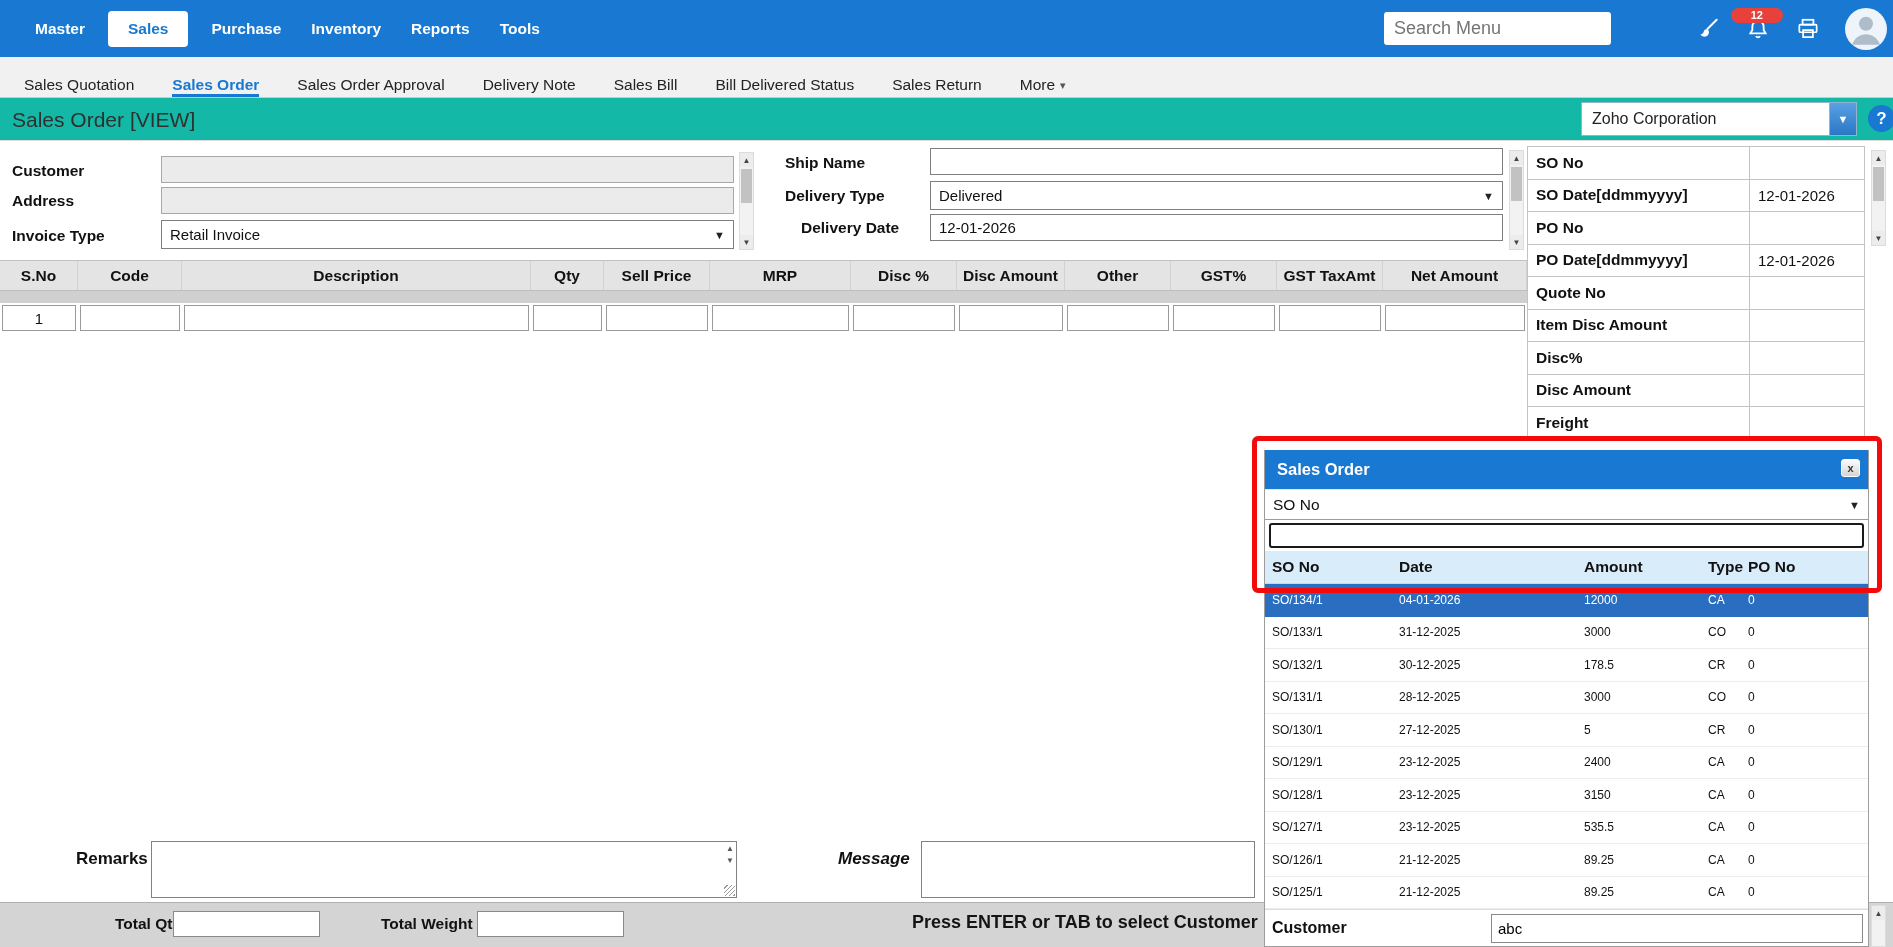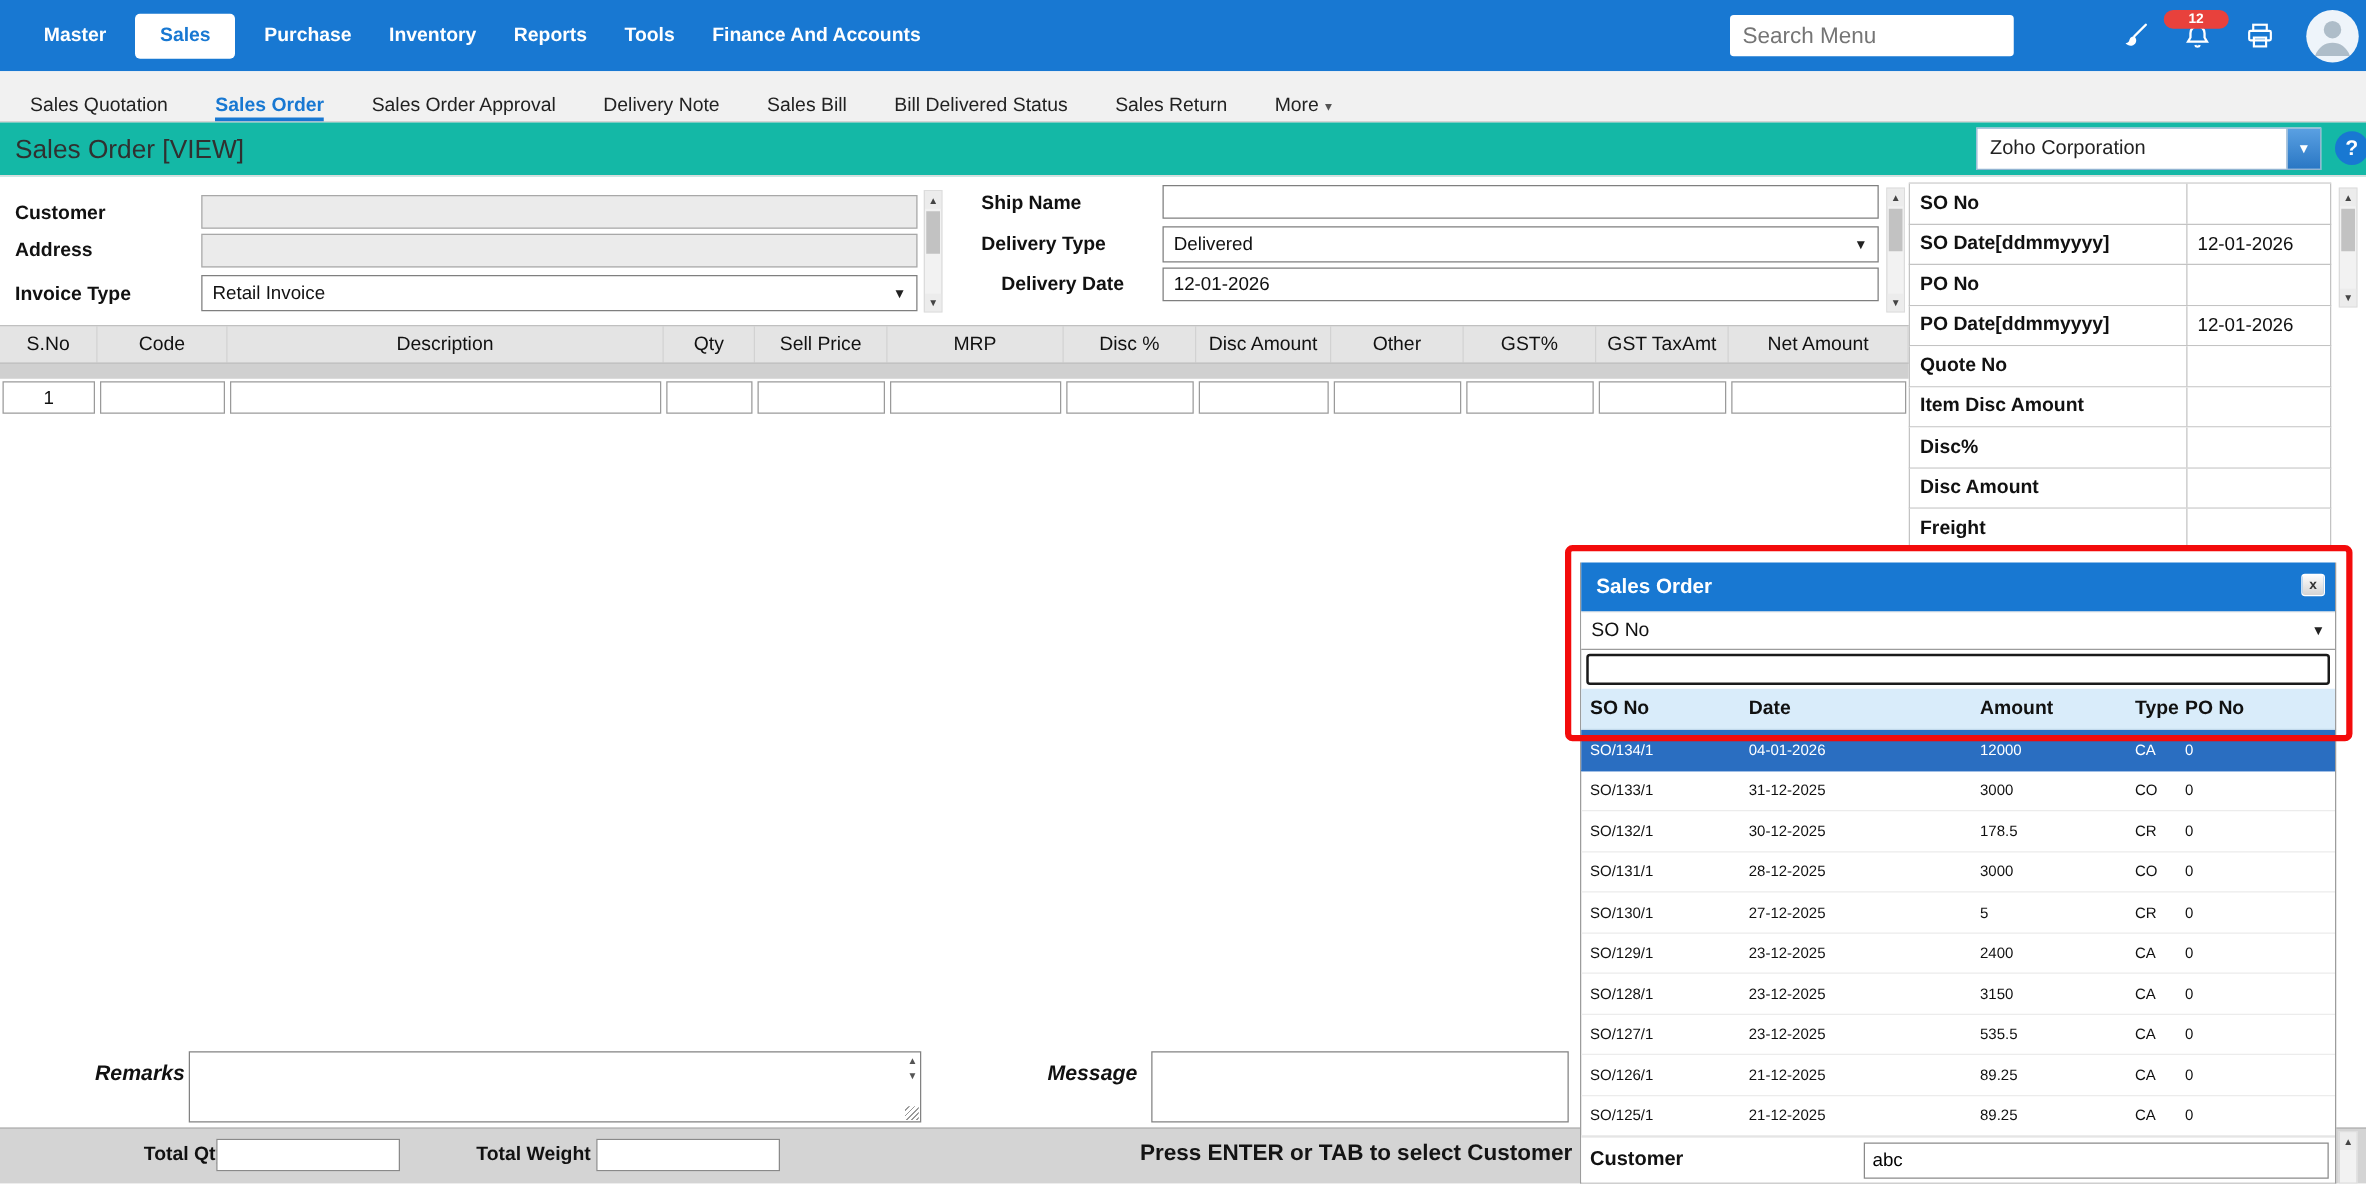--- a/index.html
+++ b/index.html
@@ -46,21 +46,21 @@
   .sb-track { flex:1; position:relative; }
   .sb-thumb { position:absolute; left:1px; right:1px; top:2px; height:34px; background:#c2c2c2; }
 
   
   .side-panel { position:absolute; left:1527px; top:146px; width:338px; border-top:1px solid #c3c3c3; }
   .sp-row { display:flex; height:32.5px; border-bottom:1px solid #c3c3c3; border-left:1px solid #c3c3c3; border-right:1px solid #c3c3c3; background:#fff; }
   .sp-label { width:222px; padding-left:8px; font-weight:bold; font-size:15.5px; display:flex; align-items:center; border-right:1px solid #c3c3c3; color:#111; }
   .sp-value { flex:1; padding-left:8px; font-size:15px; display:flex; align-items:center; color:#111; }
 
   
-  .items-header { position:absolute; left:0; top:260px; width:1527px; height:30px; display:flex; background:#e4e4e4; border-top:1px solid #c0c0c0; font-weight:normal; font-size:15.5px; color:#111; align-items:center; }
+  .items-header { position:absolute; left:0; top:260px; width:1527px; height:30px; display:flex; background:#e4e4e4; border-top:1px solid #c0c0c0; font-weight:bold; font-size:15.5px; color:#111; align-items:center; }
   .items-header > div { text-align:center; border-right:1px solid #d2d2d2; height:100%; display:flex; align-items:center; justify-content:center; }
   .items-band { position:absolute; left:0; top:290px; width:1527px; height:13px; background:#d0d0d0; border-top:1px solid #bdbdbd; }
   .items-row { position:absolute; left:0; top:303px; width:1527px; height:31px; display:flex; }
   .items-row > div { padding:2px; height:100%; }
   .cellbox { width:100%; height:26px; border:1px solid #9a9a9a; background:#fff; display:flex; align-items:center; justify-content:center; font-size:15px; color:#111; }
   .c0{width:78px;} .c1{width:104px;} .c2{width:349px;} .c3{width:73px;} .c4{width:106px;} .c5{width:141px;}
   .c6{width:106px;} .c7{width:108px;} .c8{width:106px;} .c9{width:106px;} .c10{width:106px;} .c11{width:144px;}
 
   
   .big-label { position:absolute; font-size:17px; font-weight:bold; color:#111; }
@@ -100,21 +100,20 @@
 
 <div class="screen">
 
   <header class="topnav">
     <div class="nav-item">Master</div>
     <div class="nav-item active">Sales</div>
     <div class="nav-item">Purchase</div>
     <div class="nav-item">Inventory</div>
     <div class="nav-item">Reports</div>
     <div class="nav-item">Tools</div>
-    <div class="nav-item">Finance And Accounts</div>
 
     <input class="nav-search" type="text" placeholder="Search Menu" style="">
 
     <div class="nav-icons">
       <div class="nav-icon">
         <svg viewBox="0 0 24 24">
             <path d="M20 3.5 11.5 12" stroke="#fff" stroke-width="1.8" fill="none" stroke-linecap="round"></path>
             <path d="M11.8 12.3c-1.2-.4-2.6 0-3.3 1-.6.8-.5 1.9-1.2 2.7-.5.6-1.3.9-2.3 1 1.2 1.6 3.2 2.4 5 1.9 2-.5 3.3-2.6 2.8-4.6-.2-.9-.6-1.6-1-2z" fill="#fff"></path>
           </svg>
       </div>
@@ -308,21 +307,21 @@
         <div class="cellbox"></div>
       </div>
     <div class="c10">
         <div class="cellbox"></div>
       </div>
     <div class="c11">
         <div class="cellbox"></div>
       </div>
   </div>
 
-  <div class="big-label" style="left:76px; top:849px; width:68px; text-align:right;font-style:italic;">Remarks</div>
+  <div class="big-label" style="left:76px; top:849px; width:68px; text-align:right;">Remarks</div>
   <div class="ta-wrap" style="left:151px; top:841px; width:586px; height:57px;">
     <textarea style=""></textarea>
     <span class="ta-arrow" style="top:2px;">▲</span>
     <span class="ta-arrow" style="top:14px;">▼</span>
     <span class="ta-grip"></span>
   </div>
   <div class="big-label" style="left:838px; top:849px;font-style:italic;">Message</div>
   <div class="ta-wrap" style="left:921px; top:841px; width:334px; height:57px;">
     <textarea style=""></textarea>
   </div>

